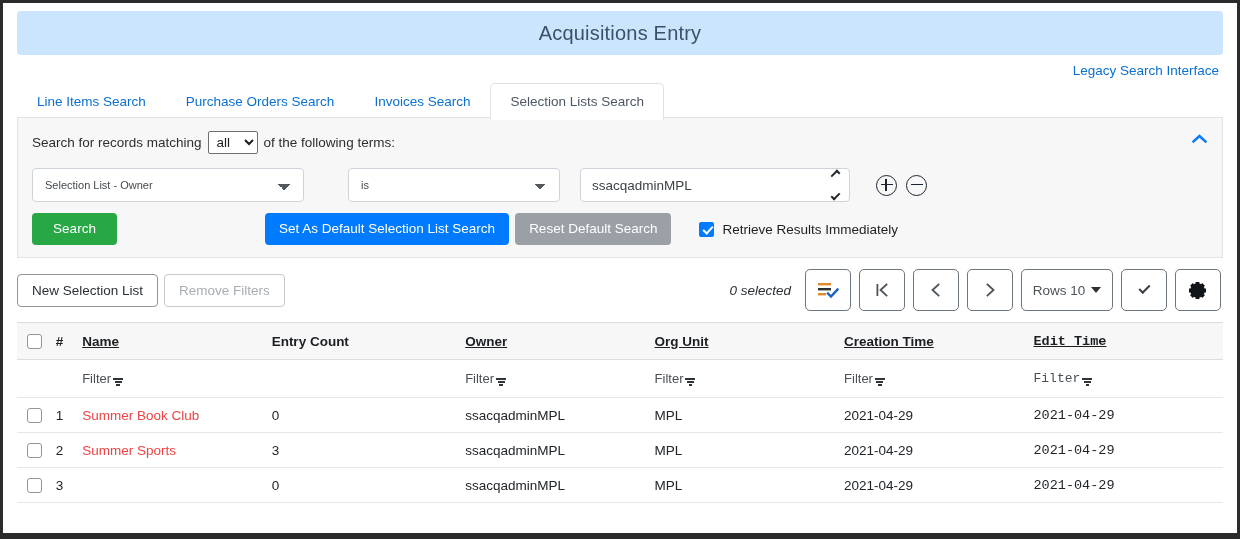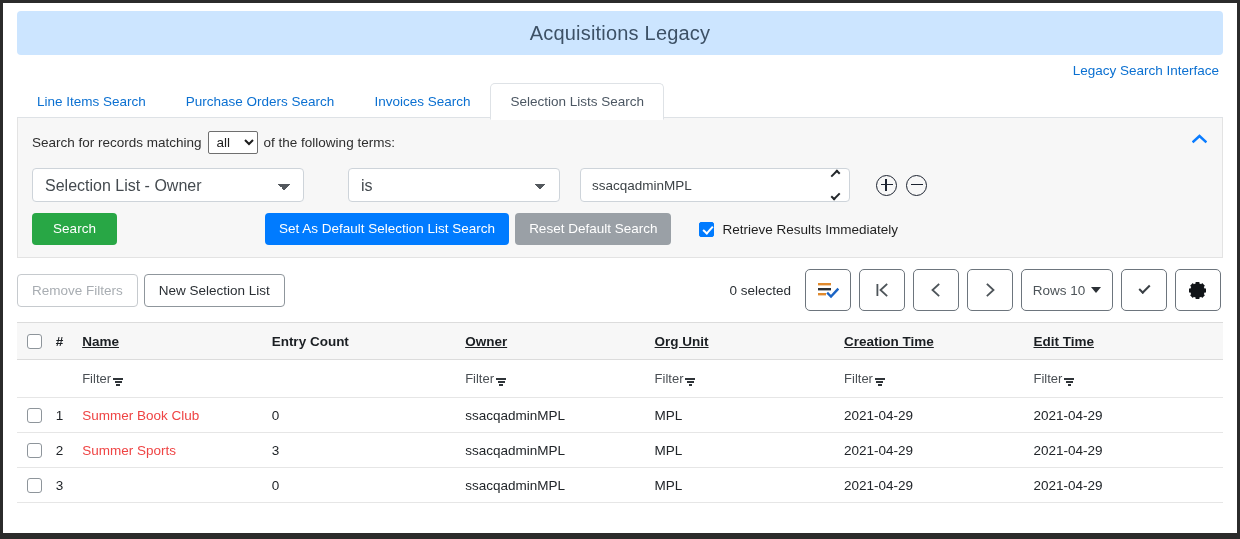--- a/index.html
+++ b/index.html
@@ -126,21 +126,21 @@
     margin-top: 14px;
     gap: 0;
   }
   .sel-field {
     width: 272px;
     height: 34px;
     border: 1px solid #ced4da;
     border-radius: 4px;
     background: #fff;
     font-family: "Liberation Sans", sans-serif;
-    font-size: 16px;
+    font-size: 11px;
     color: #444a4f;
     padding: 0 8px 0 12px;
     appearance: none;
     -webkit-appearance: none;
     background-image:
       linear-gradient(45deg, transparent 50%, #53585d 50%),
       linear-gradient(135deg, #53585d 50%, transparent 50%);
     background-position:
       calc(100% - 19px) 15px,
       calc(100% - 13px) 15px;
@@ -279,20 +279,21 @@
   .obtn + .obtn { margin-left: 6px; }
 
   .toolbar-right {
     margin-left: auto;
     display: flex;
     align-items: center;
     gap: 8px;
   }
   .selcount {
     font-size: 13.5px;
+    font-style: italic;
     color: #2b3035;
     margin-right: 6px;
   }
   .ibtn {
     width: 46px; height: 42px;
     background: #fff;
     border: 1px solid #6d757d;
     border-radius: 5px;
     cursor: pointer;
     display: flex; align-items: center; justify-content: center;
@@ -374,30 +375,30 @@
     cursor: pointer;
     vertical-align: middle;
   }
   .col-cb { width: 38px; padding-left: 10px !important; }
   .col-num { width: 26px; }
   .col-name { width: 186px; }
   .col-entry { width: 190px; margin-top: 20px; }
   .col-owner { width: 186px; }
   .col-org { width: 186px; }
   .col-created { width: 186px; }
-  .col-edited { width: 186px; }
+  .col-edited { width: 186px; font-family: Liberation Mono, monospace; }
 </style>
 </head>
 <body>
 
 <div id="window">
   <div id="page">
 
     <div class="titlebar">
-      <span>Acquisitions Legacy</span>
+      <span>Acquisitions Entry</span>
     </div>
 
     <div class="legacy-row">
       <a class="legacy-link">Legacy Search Interface</a>
     </div>
 
     <div class="tabs">
       <div class="tab">Line Items Search</div>
       <div class="tab">Purchase Orders Search</div>
       <div class="tab">Invoices Search</div>
@@ -447,22 +448,22 @@
         <button class="btn btn-reset">Reset Default Search</button>
         <label class="chk-wrap">
           <span class="chkbox"></span>
           <span>Retrieve Results Immediately</span>
         </label>
       </div>
 
     </div>
 
     <div class="grid-toolbar">
+      <button class="obtn">New Selection List</button>
       <button class="obtn disabled">Remove Filters</button>
-      <button class="obtn">New Selection List</button>
 
       <div class="toolbar-right">
         <span class="selcount">0 selected</span>
 
         <button class="ibtn">
           <svg width="22" height="18" viewBox="0 0 22 18">
             <rect x="1" y="2" width="13" height="2.4" fill="#e08a2e"></rect>
             <rect x="1" y="7" width="13" height="2.4" fill="#2b3035"></rect>
             <rect x="1" y="12" width="8" height="2.4" fill="#e08a2e"></rect>
             <path d="M11 12.5 L14 15.5 L20.5 8.5" stroke="#1b64c4" stroke-width="2.4" fill="none" stroke-linecap="square"></path>

